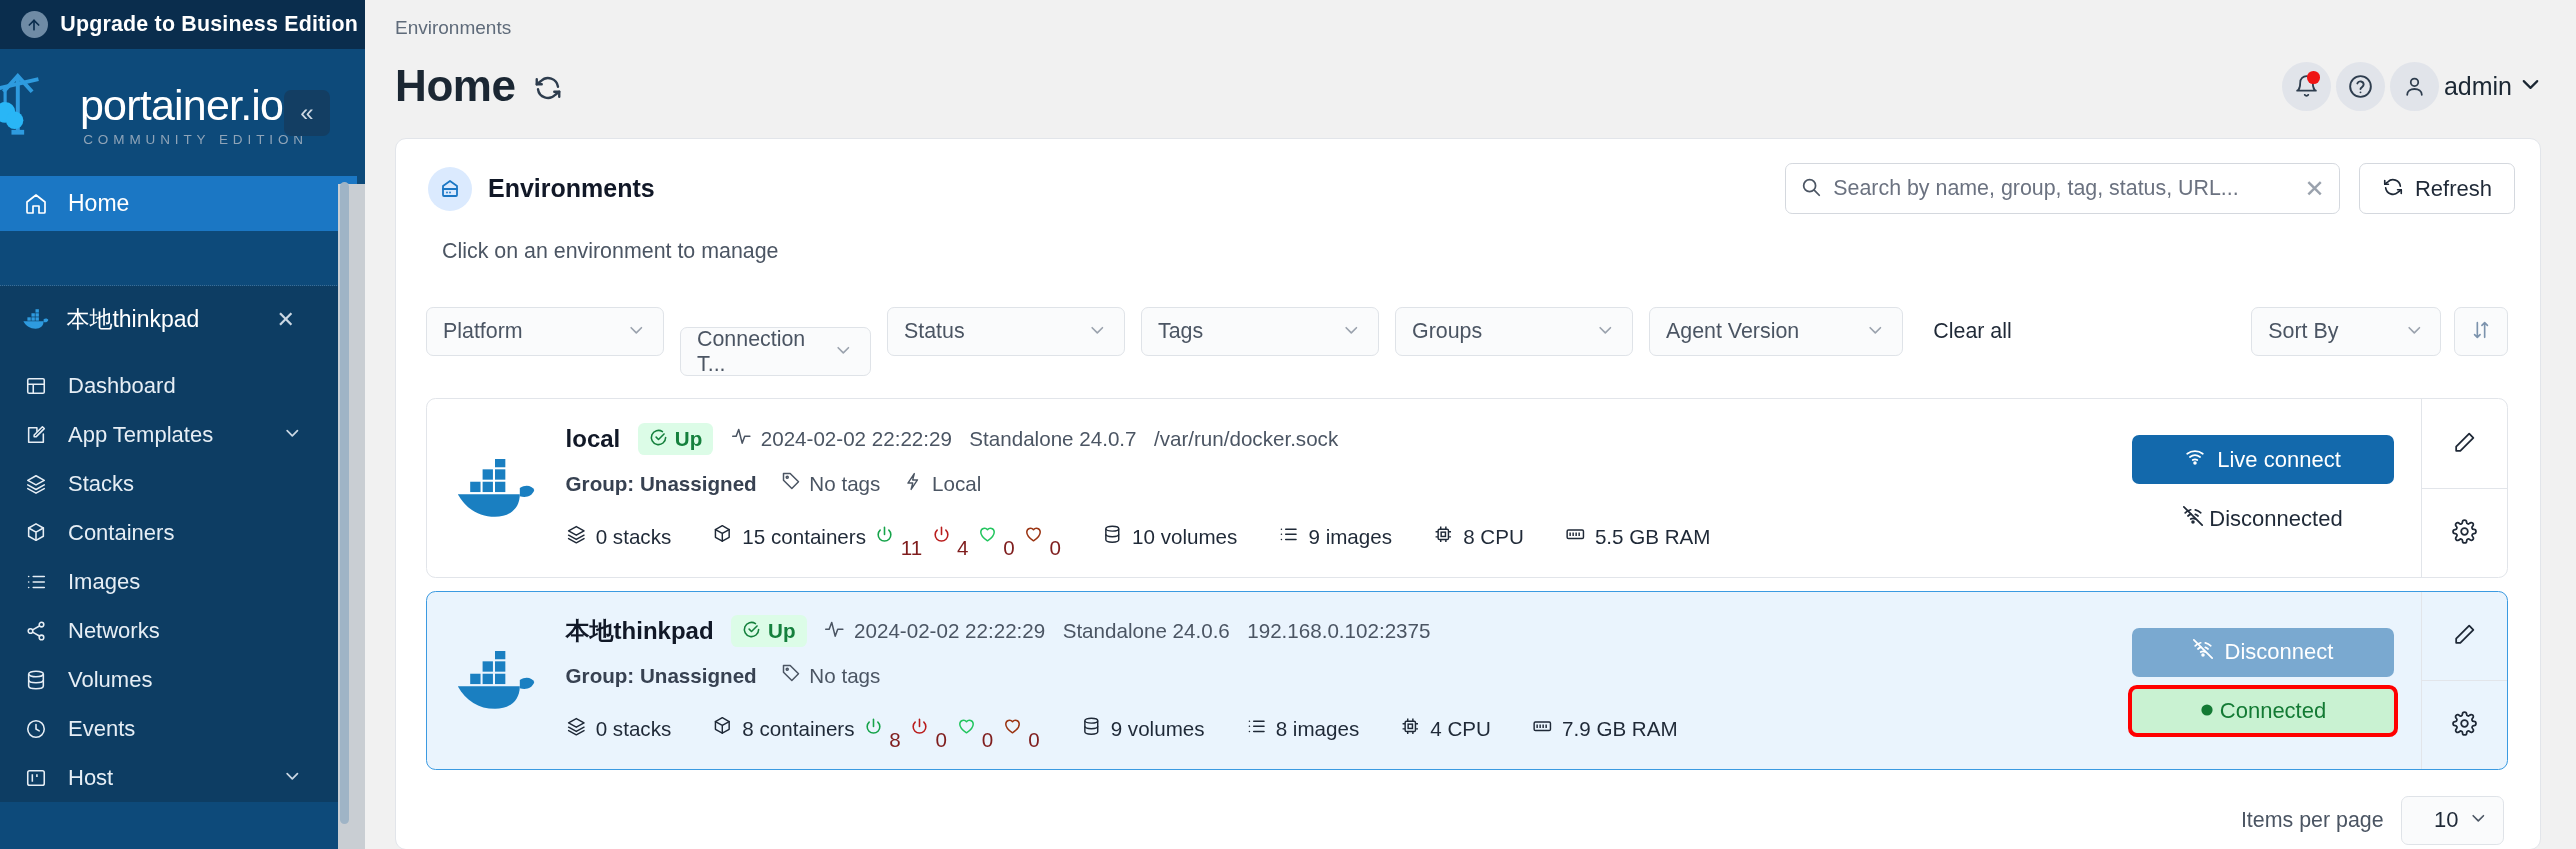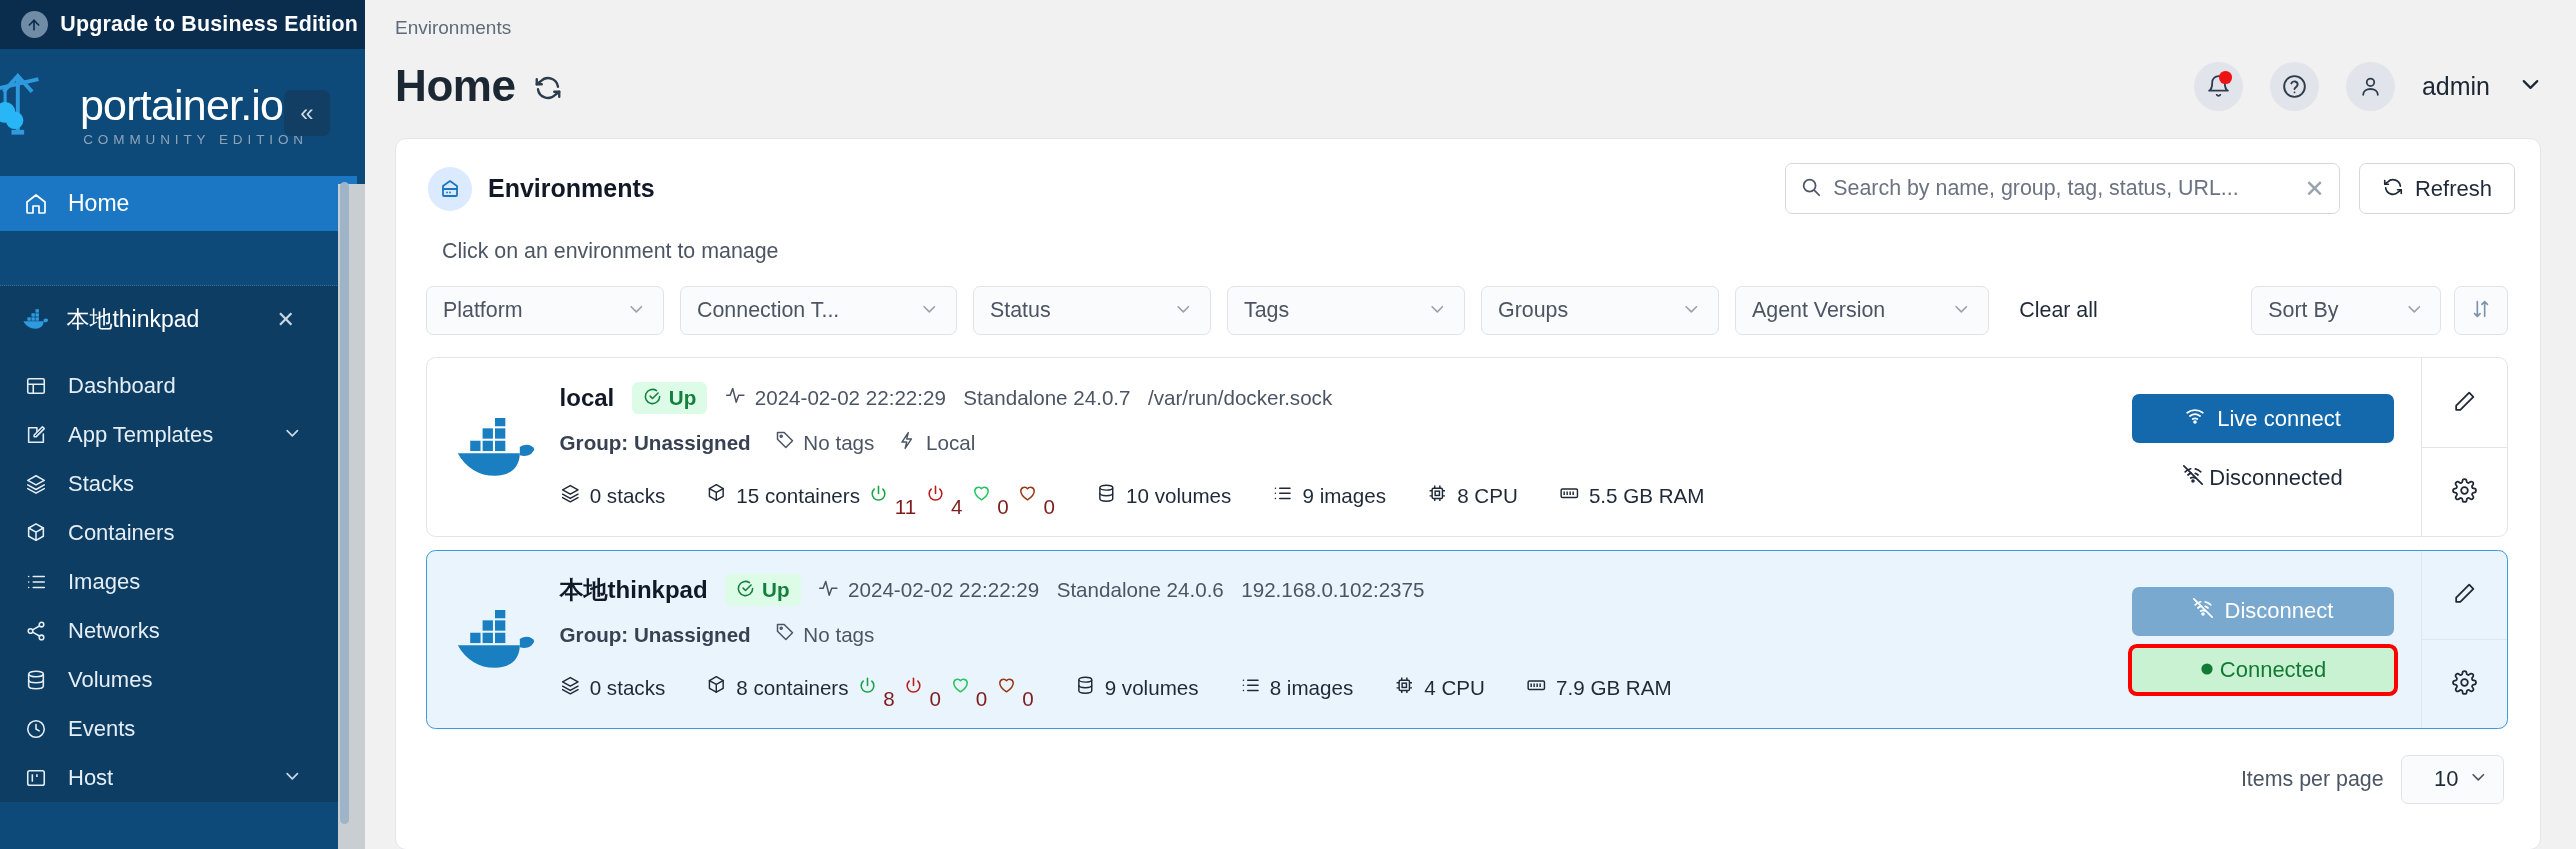--- a/index.html
+++ b/index.html
@@ -80,21 +80,21 @@
   
   .main { flex: 1; height: 850px; background: #f1f1f1; position: relative; display: flex; flex-direction: column; }
   .breadcrumb {
     padding: 17.4px 0 0 30px; color: #5f6b7a; font-size: 19px;
   }
   .page-head {
     display: flex; align-items: center; padding: 22px 32px 0 30px; gap: 17.4px;
   }
   .page-title { font-size: 44px; font-weight: bold; color: #1b2733; letter-spacing: -0.4px; }
   .refresh-circ { color: #2e3d4e; margin-top: 6.3px; cursor: pointer; }
-  .head-right { margin-left: auto; display: flex; align-items: center; gap: 27px; }
+  .head-right { margin-left: auto; display: flex; align-items: center; gap: 5px; }
   .icon-circ {
     width: 49px; height: 49px; border-radius: 50%; background: #e1e4ea;
     display: flex; align-items: center; justify-content: center; position: relative; cursor: pointer;
   }
   .dot-red {
     position: absolute; top: 9.5px; right: 11px; width: 12.7px; height: 12.7px;
     border-radius: 50%; background: #ef1414;
   }
   .user-name { font-size: 25px; color: #1b2733; }
   .chev-user { color: #1b2733; cursor: pointer; }
@@ -127,38 +127,38 @@
 
   .click-hint { padding: 25px 0 0 46px; color: #4b5563; font-size: 21.4px; }
 
   .filters { display: flex; align-items: center; gap: 16px; padding: 22px 32px 0 30px; }
   .fsel {
     height: 49px; border: 0.8px solid #dfe3e8; border-radius: 7.1px; background: #fafbfc;
     display: flex; align-items: center; padding: 0 16px; gap: 12.7px; cursor: pointer;
   }
   .fsel .lbl { color: #4b5563; font-size: 21.4px; }
   .fsel .cv { color: #9aa2ad; margin-left: auto; }
-  .w-plat { width: 238px; } .w-conn { width: 277px; } .w-stat { width: 238px; }
+  .w-plat { width: 238px; } .w-conn { width: 191px; margin-top: 41px; } .w-stat { width: 238px; }
   .w-tags { width: 238px; } .w-grp { width: 238px; } .w-agent { width: 254px; }
   .clear-all { color: #1f2937; font-size: 21.4px; margin-left: 14.3px; cursor: pointer; }
   .filters-right { margin-left: auto; display: flex; align-items: center; gap: 12.7px; }
   .w-sort { width: 190px; }
   .sort-dir {
     width: 54px; height: 49px; border: 0.8px solid #dfe3e8; border-radius: 7.1px;
     background: #fafbfc; display: flex; align-items: center; justify-content: center; cursor: pointer;
   }
 
   
   .rows { padding: 22px 32px 0 30px; }
   .erow {
     display: flex; border: 0.8px solid #e2e5ea; border-radius: 9.5px; overflow: hidden;
     margin-bottom: 12.7px; background: #fff;
   }
   .erow.sel { background: #eaf4fd; border-color: #3b9ae1; }
-  .erow-main { flex: 1; display: flex; padding: 20.6px 0 17.4px 20.6px; gap: 18px; }
+  .erow-main { flex: 1; display: flex; padding: 20.6px 0 17.4px 20.6px; gap: 24px; }
   .whale { width: 94px; flex: 0 0 94px; display: flex; align-items: center; justify-content: center; }
   .erow-body { flex: 1; padding-top: 3.2px; }
   .line1 { display: flex; align-items: center; gap: 17.4px; flex-wrap: wrap; }
   .ename { font-size: 24px; font-weight: bold; color: #111827; }
   .up-pill {
     background: #dcfce7; border-radius: 6.3px; padding: 4px 11px; display: flex;
     align-items: center; gap: 7.1px;
   }
   .up-pill .lbl { color: #15803d; font-size: 20.6px; font-weight: bold; }
   .meta { color: #4b5563; font-size: 20.6px; display: flex; align-items: center; gap: 9.5px; }

